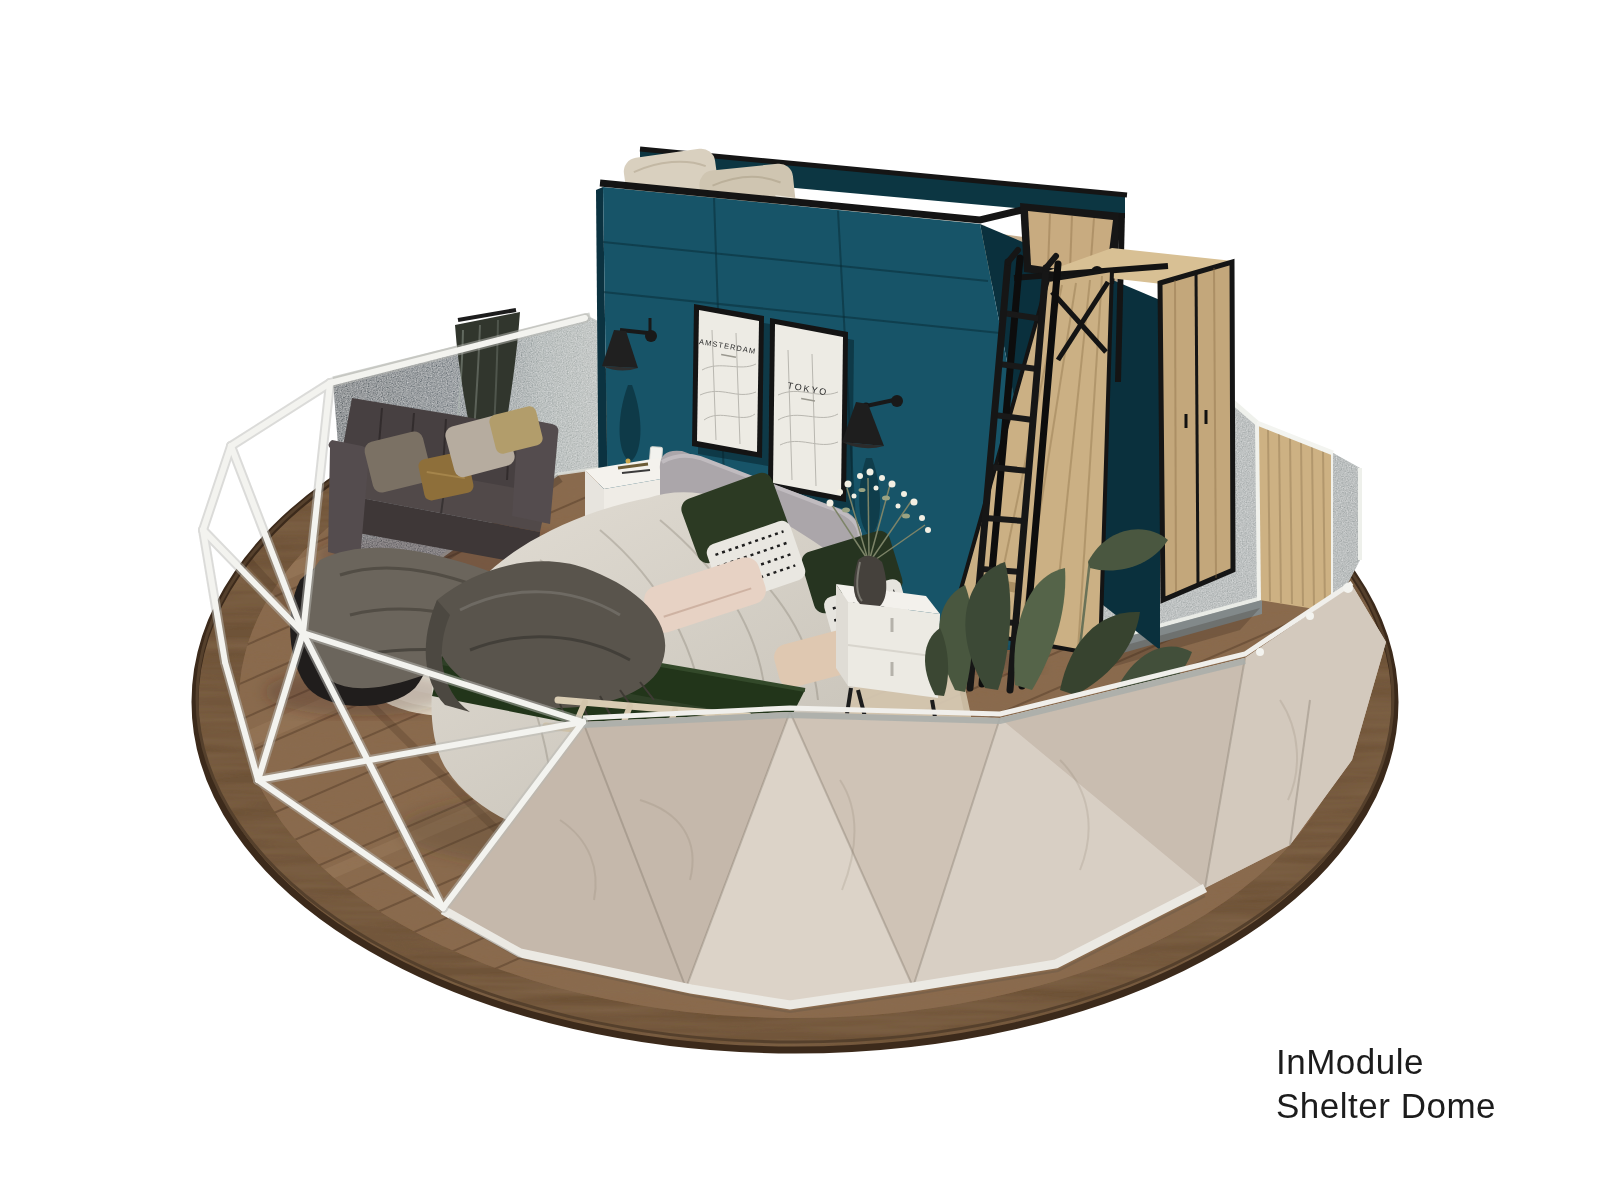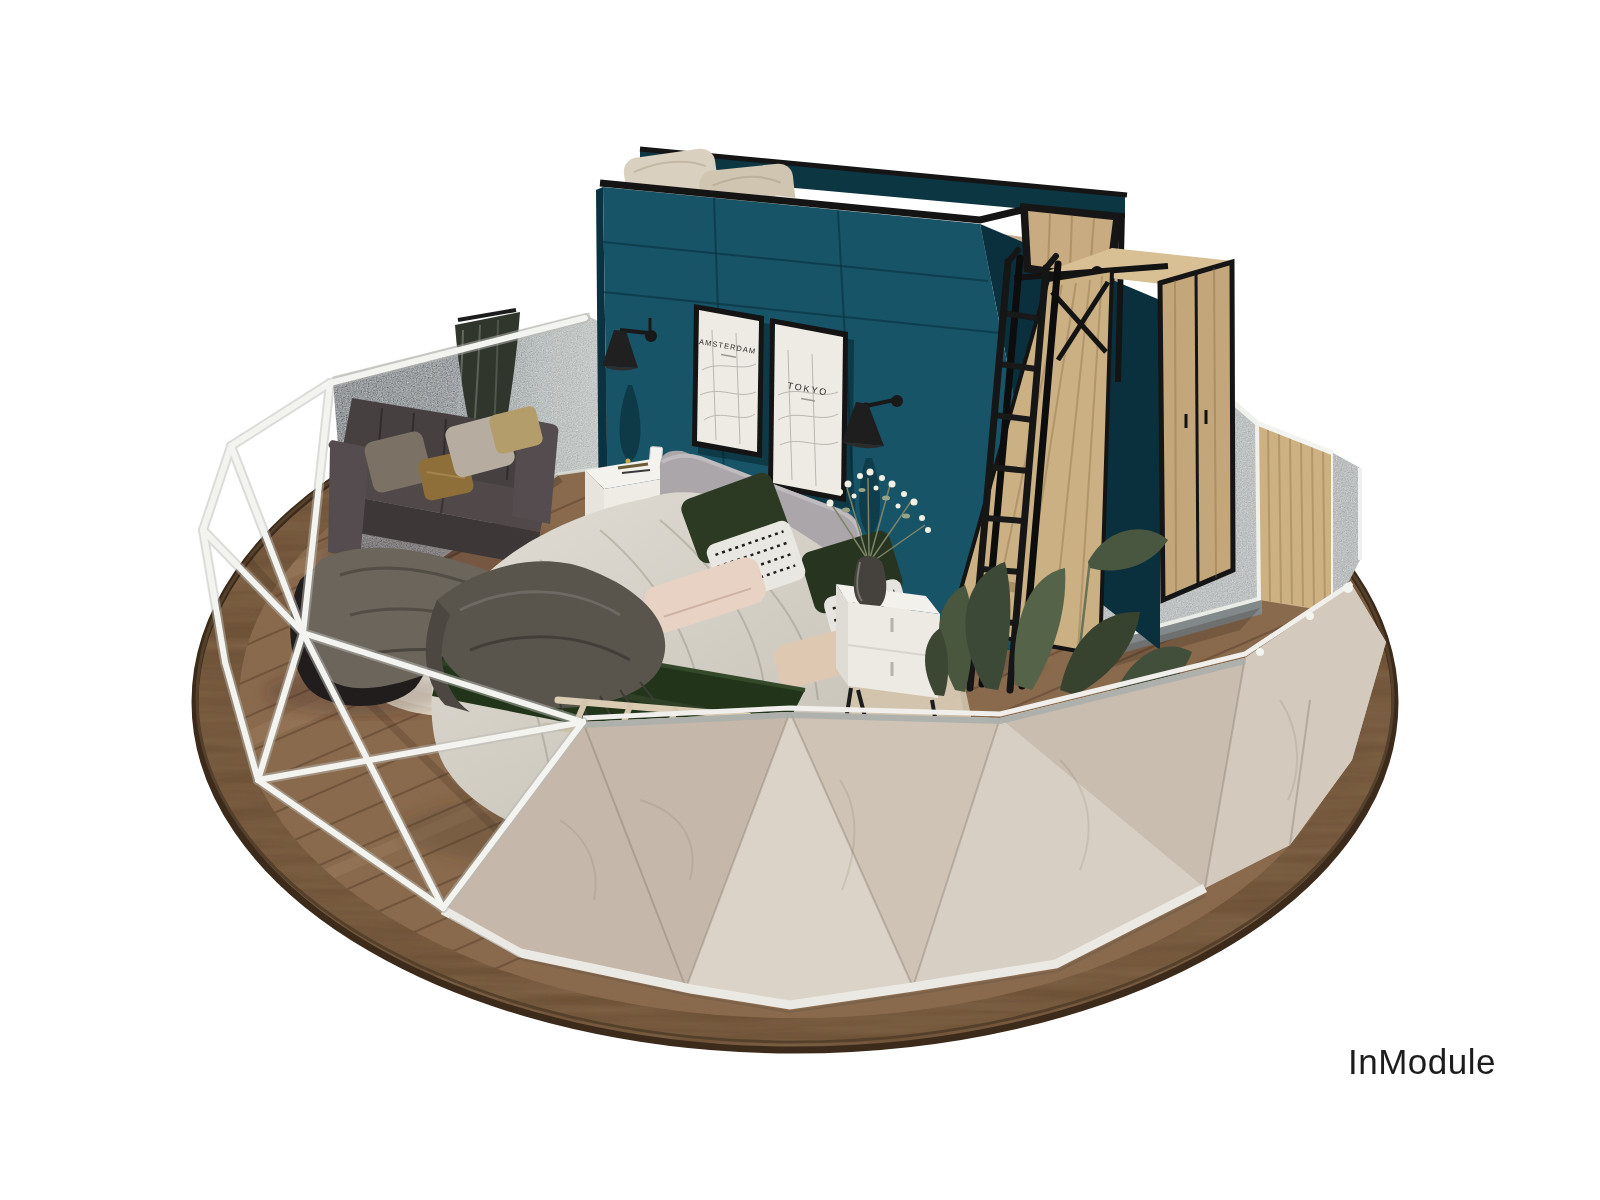--- a/index.html
+++ b/index.html
@@ -518,14 +518,15 @@
       <line x1="303" y1="633" x2="258" y2="780"></line>
           <line x1="303" y1="633" x2="443" y2="908"></line>
       <line x1="258" y1="780" x2="583" y2="722"></line>
           <line x1="231" y1="446" x2="303" y2="633"></line>
     </g>
   </g>
 </svg>
 
 <div class="caption">
   <div>InModule</div>
+  <div>Shelter Dome</div>
 </div>
 </div>
 
 </body></html>

